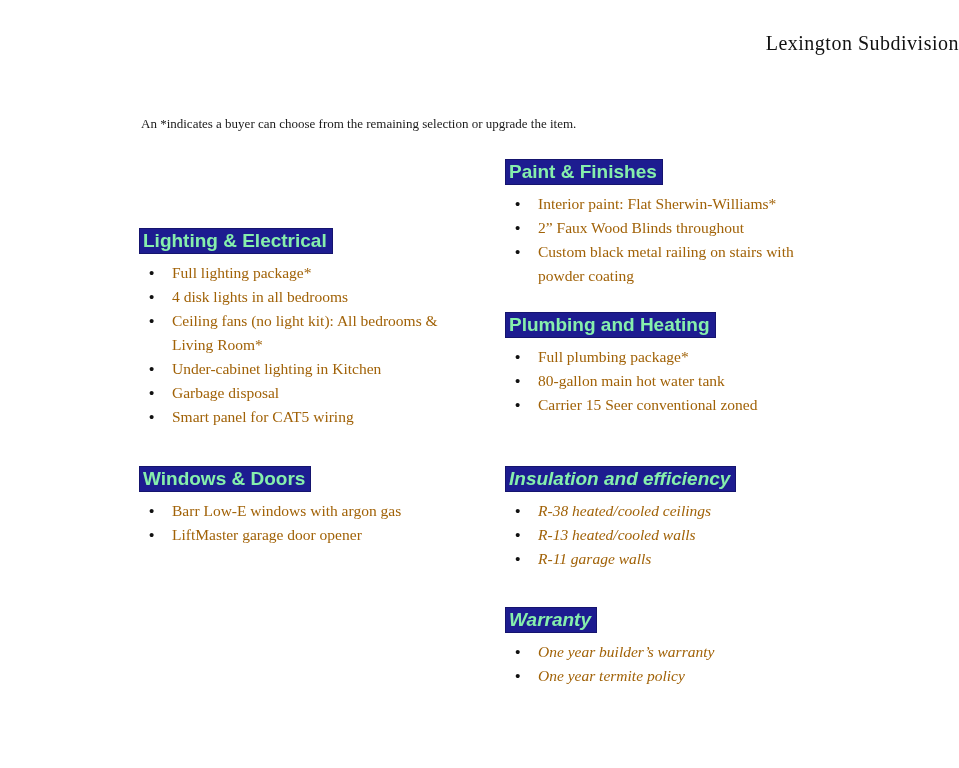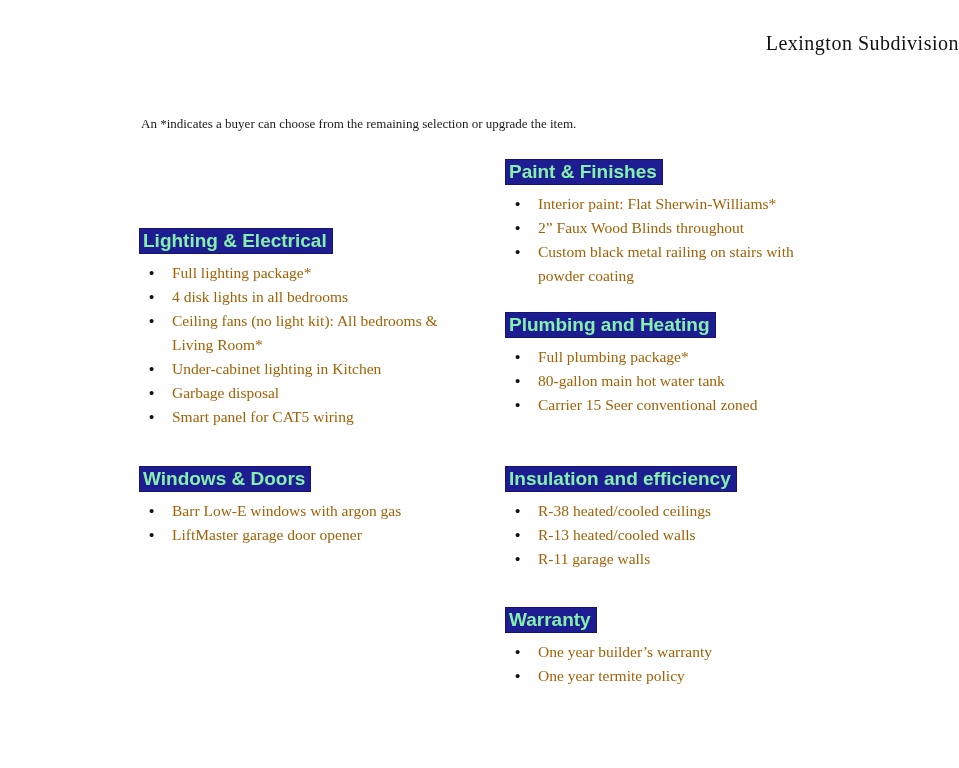--- a/index.html
+++ b/index.html
@@ -27,22 +27,22 @@
     line-height: 22px;
     color: #1a1a1a;
   }
   .section { position: absolute; }
   .sec-left  { width: 310px; }
   .sec-right { width: 322px; }
   #sec-lighting   { left: 139px; top: 228px; }
   #sec-windows    { left: 139px; top: 466px; }
   #sec-paint      { left: 505px; top: 159px; }
   #sec-plumbing   { left: 505px; top: 312px; }
-  #sec-insulation { left: 505px; top: 466px; }
-  #sec-warranty   { left: 505px; top: 607px; }
+  #sec-insulation { left: 505px; top: 466px; font-style: italic; }
+  #sec-warranty   { left: 505px; top: 607px; font-style: italic; }
   .sec-header {
     display: inline-block;
     background: #1d1c90;
     border: 1px solid #15146e;
     color: #86efac;
     font-family: "Liberation Sans", "DejaVu Sans", sans-serif;
     font-weight: bold;
     font-size: 19px;
     line-height: 23px;
     padding: 0 5px 1px 3px;

